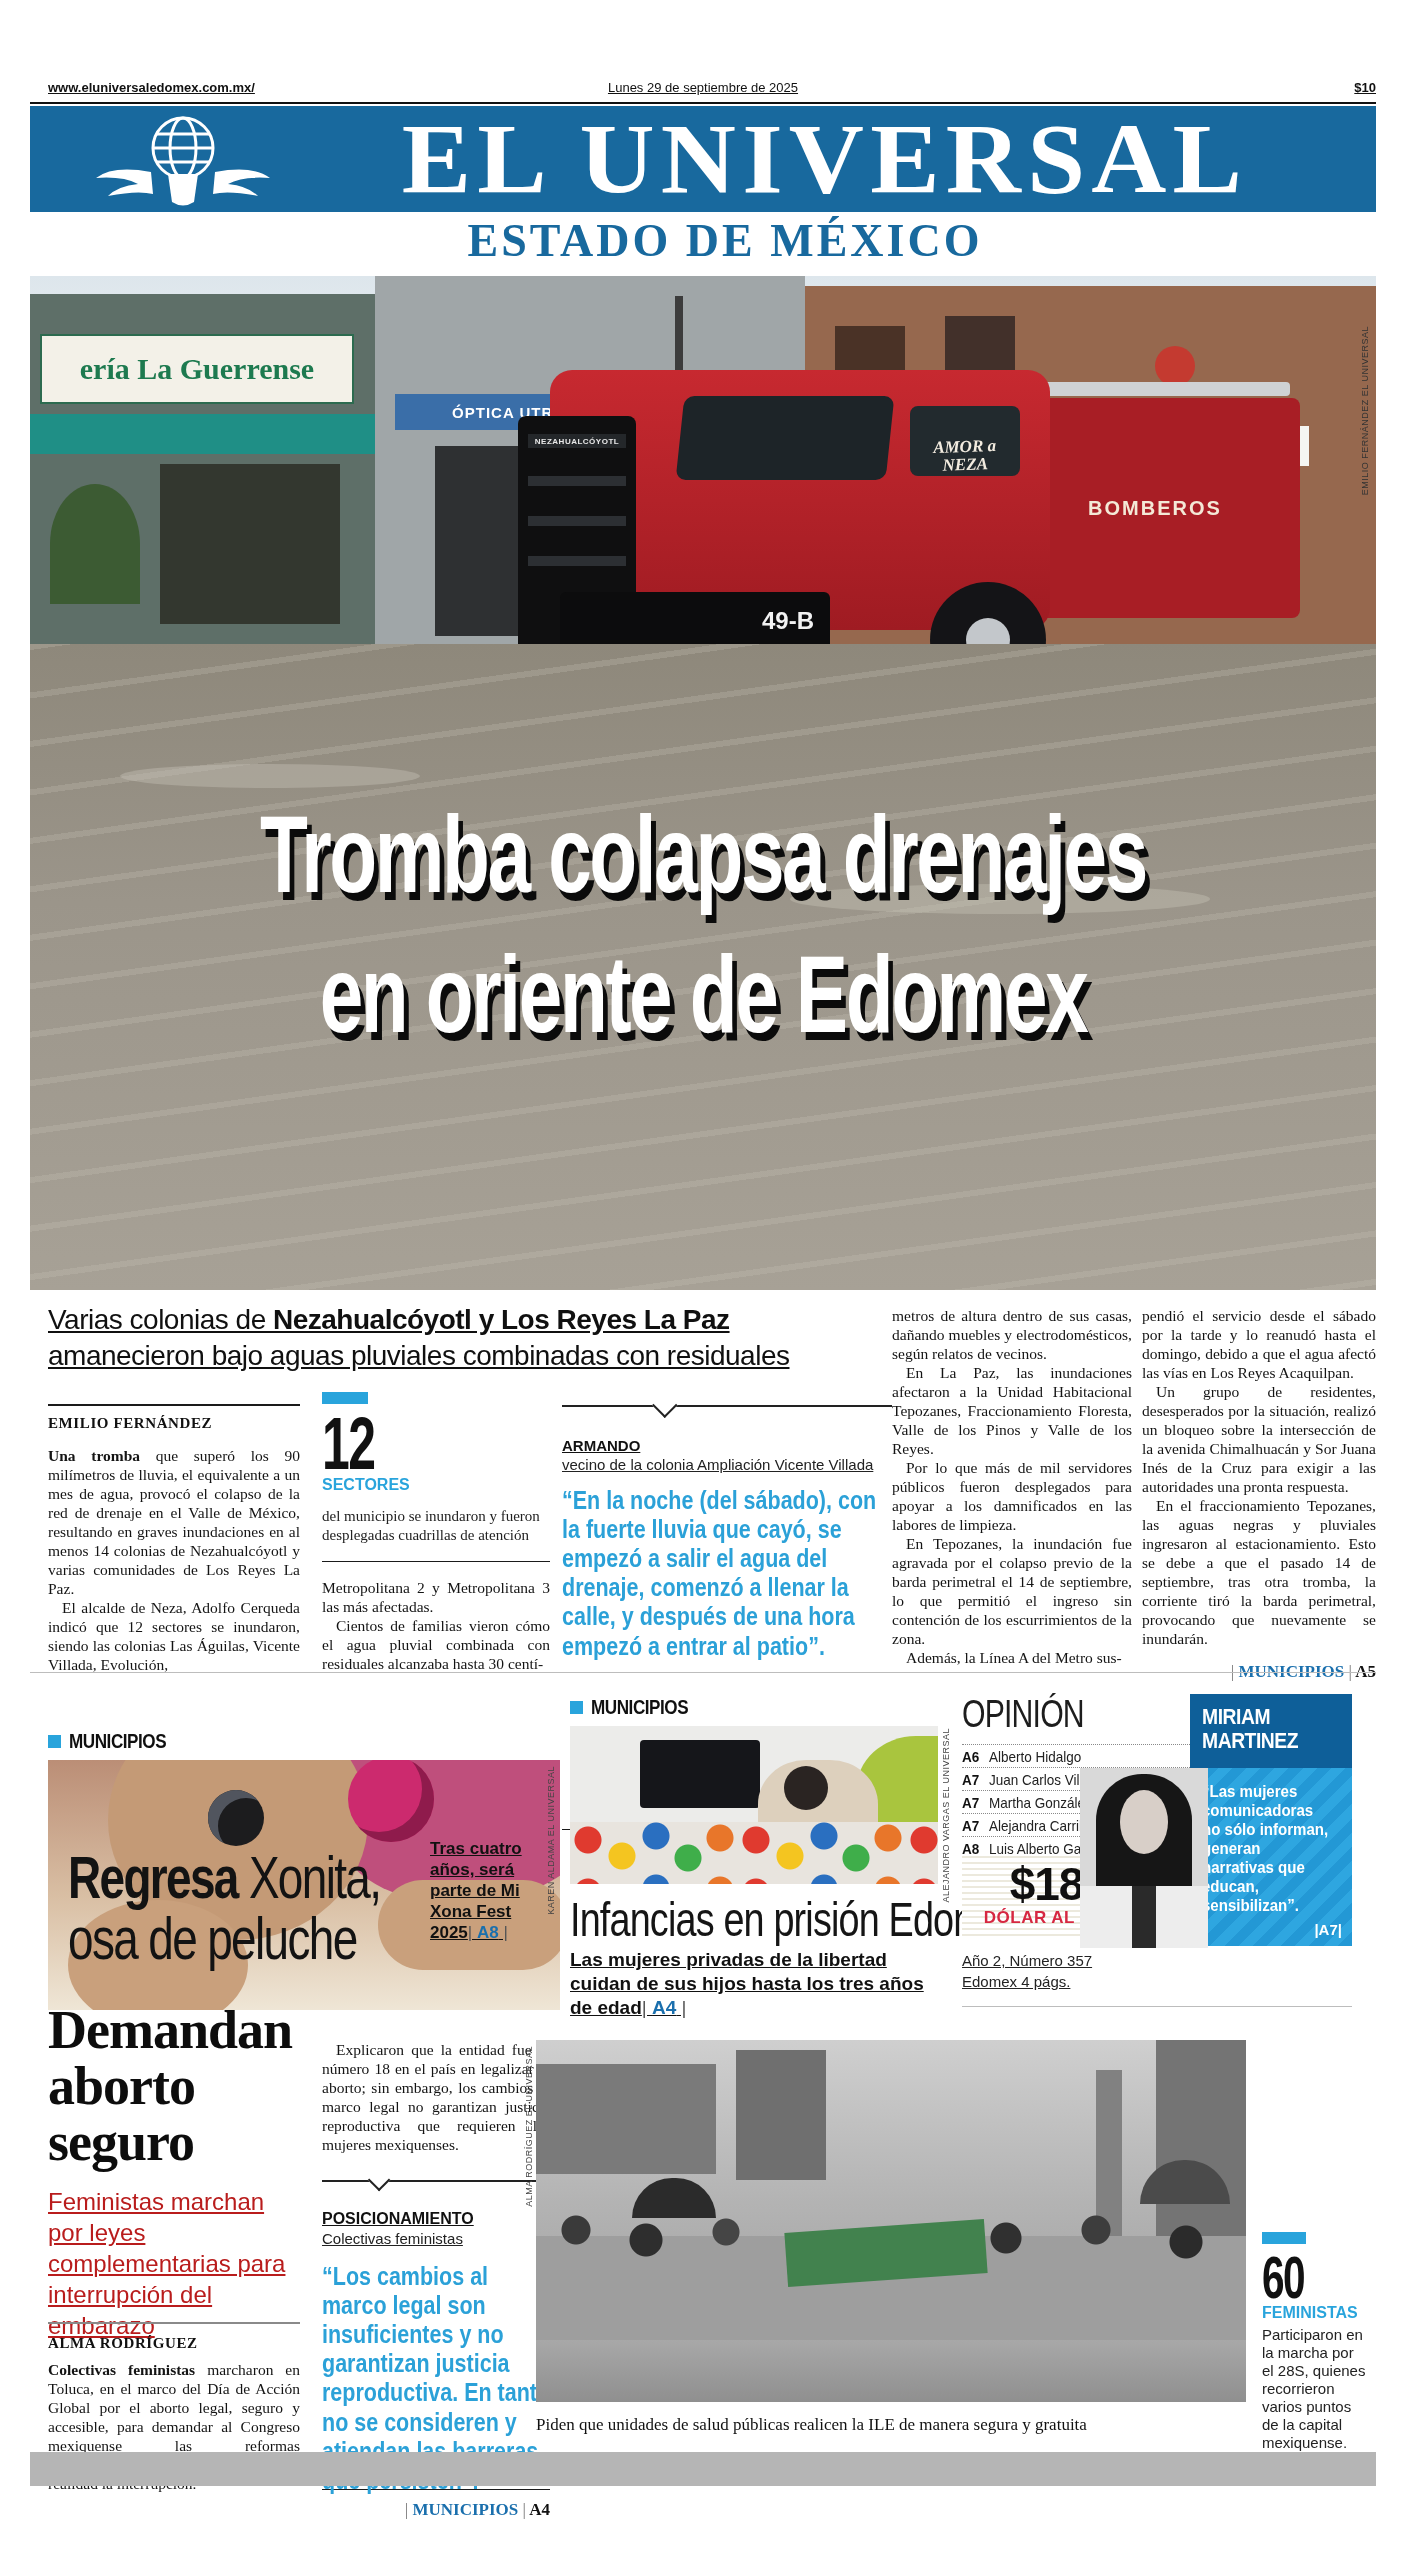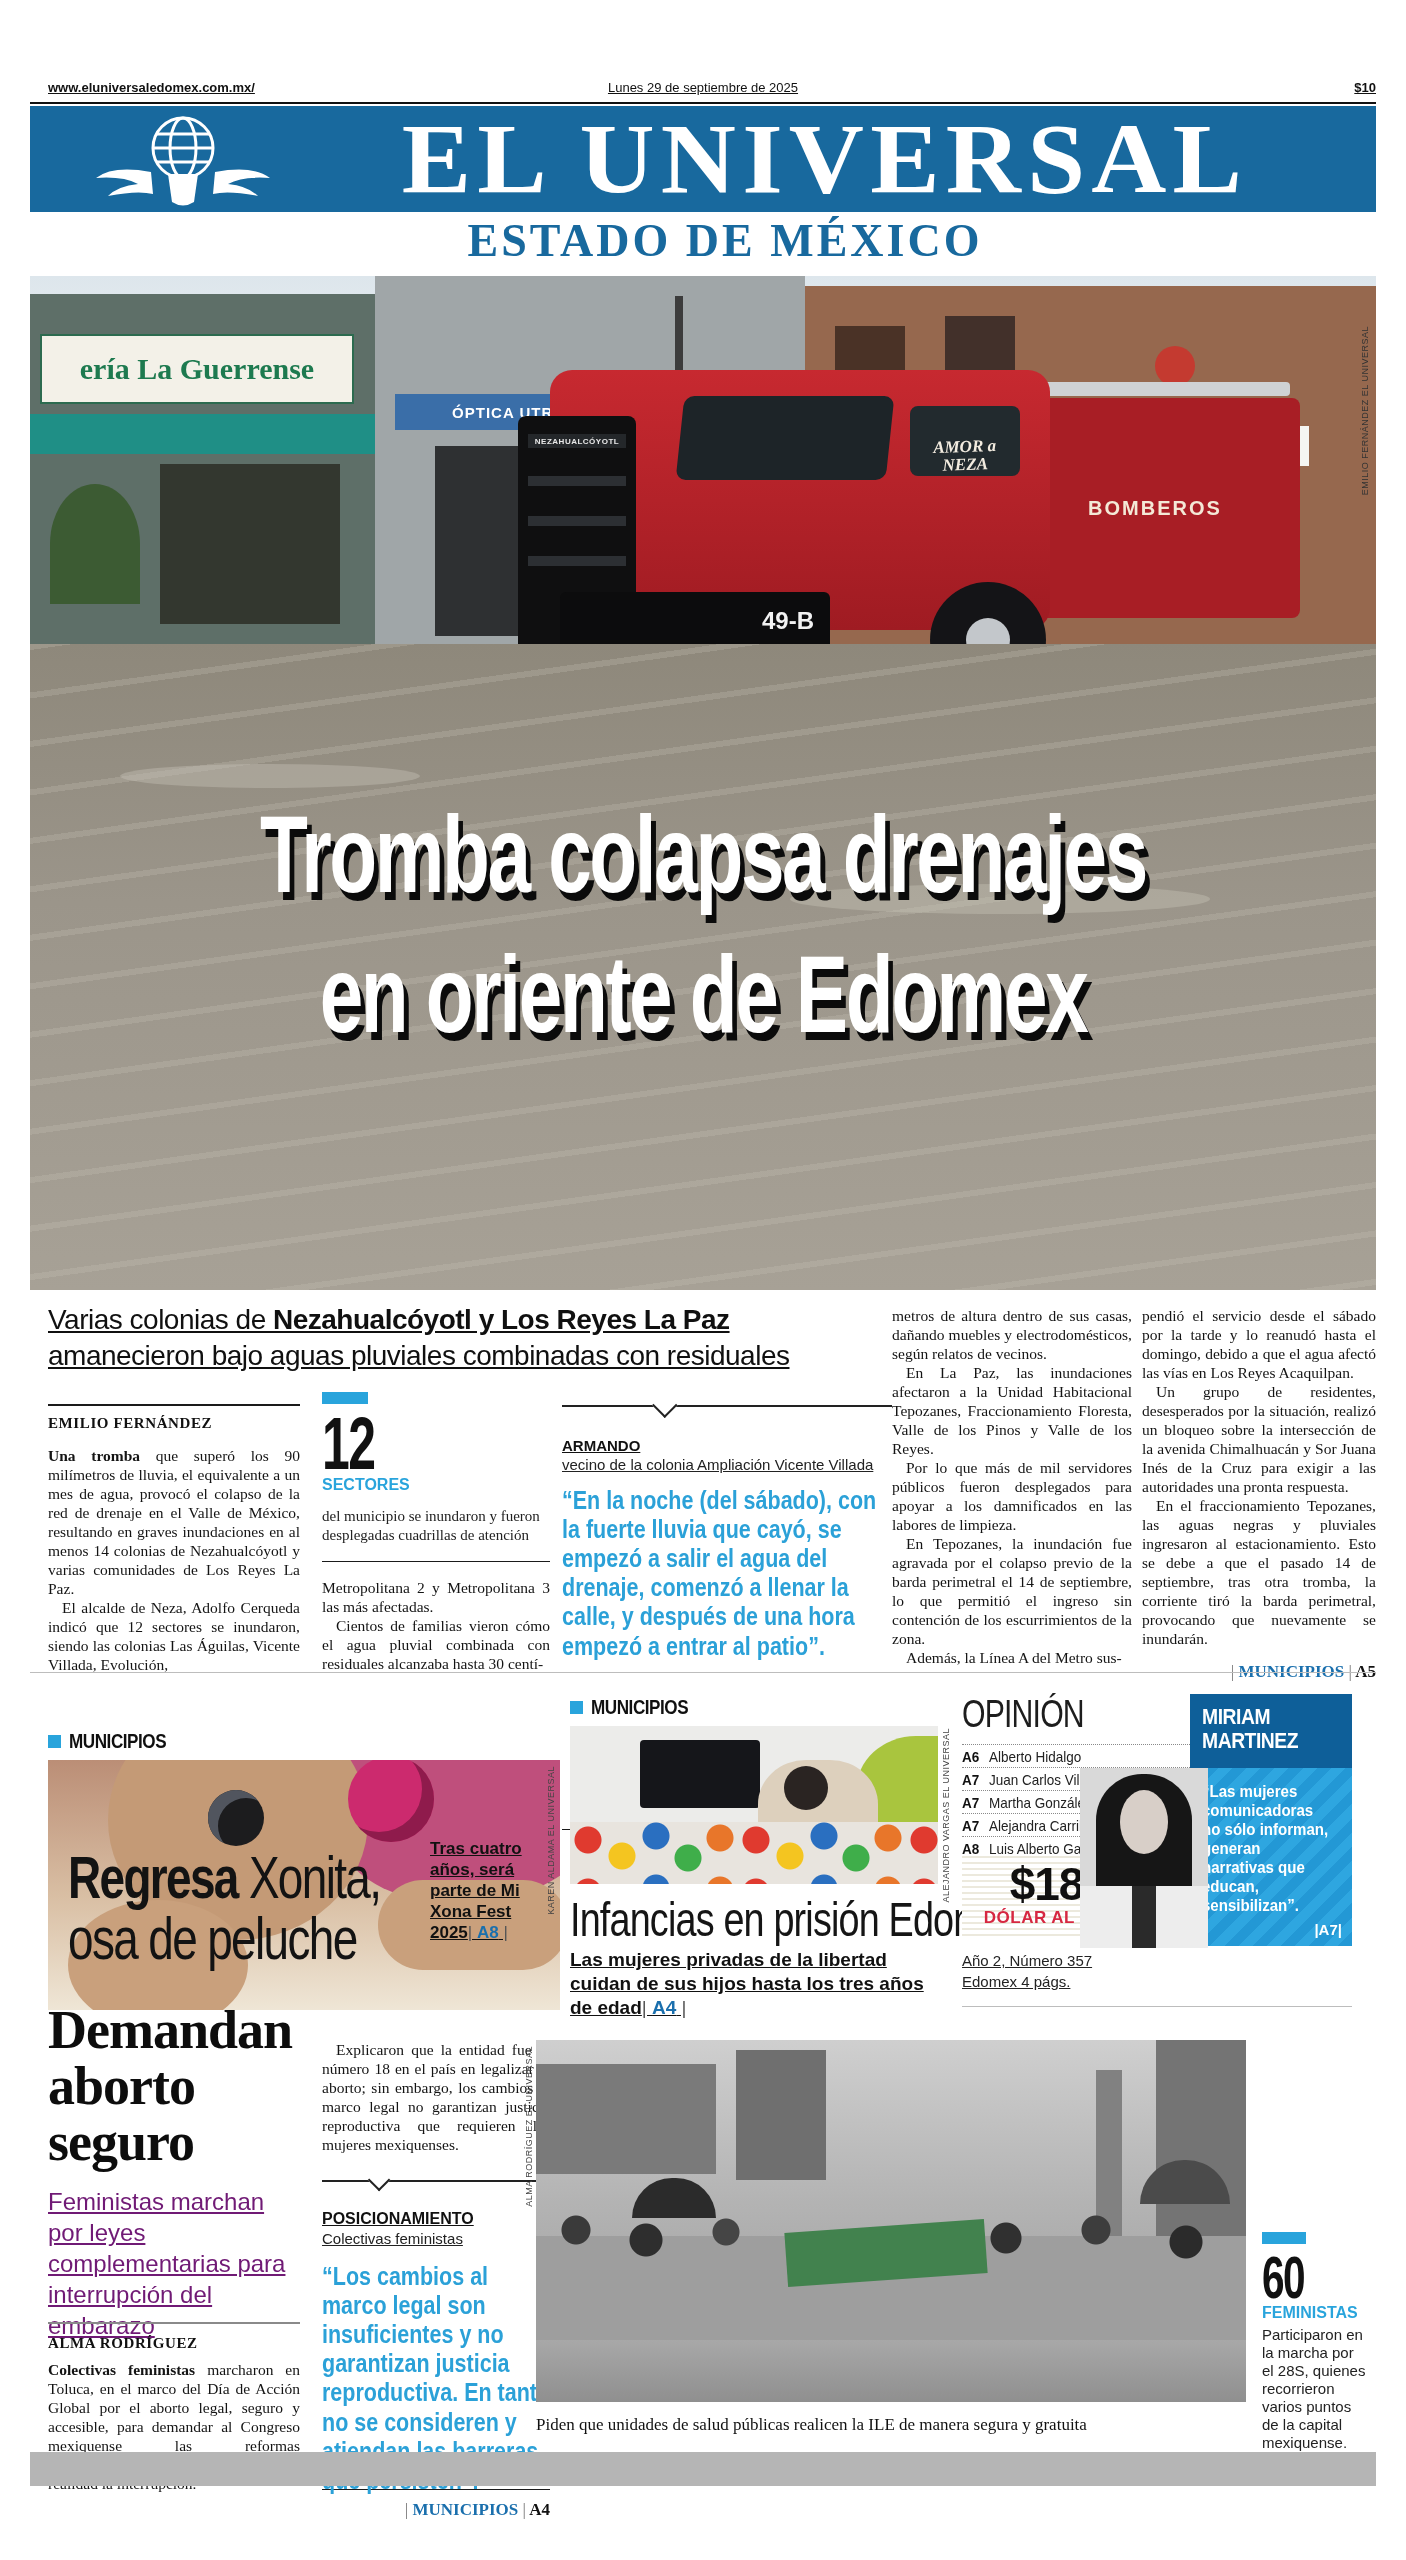--- a/index.html
+++ b/index.html
@@ -318,21 +318,21 @@
     <div class="abs" style="left:52px;top:118px;width:24px;height:62px;background:#2a2a2a;"></div>
   </div>
 
   <div class="abs" style="left:48px;top:2002px;width:268px;">
     <div style="font:800 54px/56px 'Liberation Serif',serif;color:#0d0d0d;letter-spacing:-1px;">
       <div>Demandan</div>
       <div>aborto</div>
       <div>seguro</div>
     </div>
   </div>
-  <div class="abs sans" style="left:48px;top:2186px;width:250px;font-size:24px;line-height:31px;color:#701a75;">Feministas marchan por leyes complementarias para interrupción del embarazo</div>
+  <div class="abs sans" style="left:48px;top:2186px;width:250px;font-size:24px;line-height:31px;color:#b91c1c;">Feministas marchan por leyes complementarias para interrupción del embarazo</div>
   <div class="abs" style="left:48px;top:2322px;width:252px;border-top:2px solid #8a8a8a;"></div>
   <div class="abs byline" style="left:48px;top:2334px;">ALMA RODRÍGUEZ</div>
   <div class="abs body-txt just" style="left:48px;top:2360px;width:252px;">
     <p><span style="font-weight:700;">Colectivas feministas</span><span> marcharon en Toluca, en el marco del Día de Acción Global por el aborto legal, seguro y accesible, para demandar al Congreso mexiquense las reformas complementarias para que sea una realidad la interrupción.</span></p>
   </div>
 
   <div class="abs" style="left:322px;top:2040px;width:228px;">
     <div class="body-txt just">
         <p class="ind">Explicaron que la entidad fue la número 18 en el país en legalizar el aborto; sin embargo, los cambios al marco legal no garantizan justicia reproductiva que requieren las mujeres mexiquenses.</p>
       </div>

